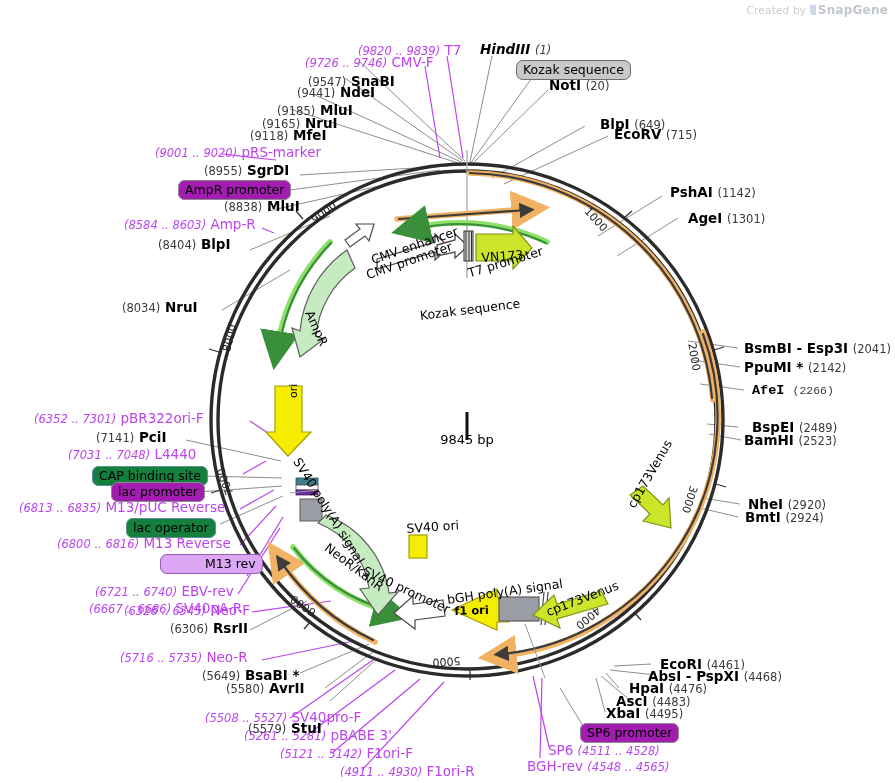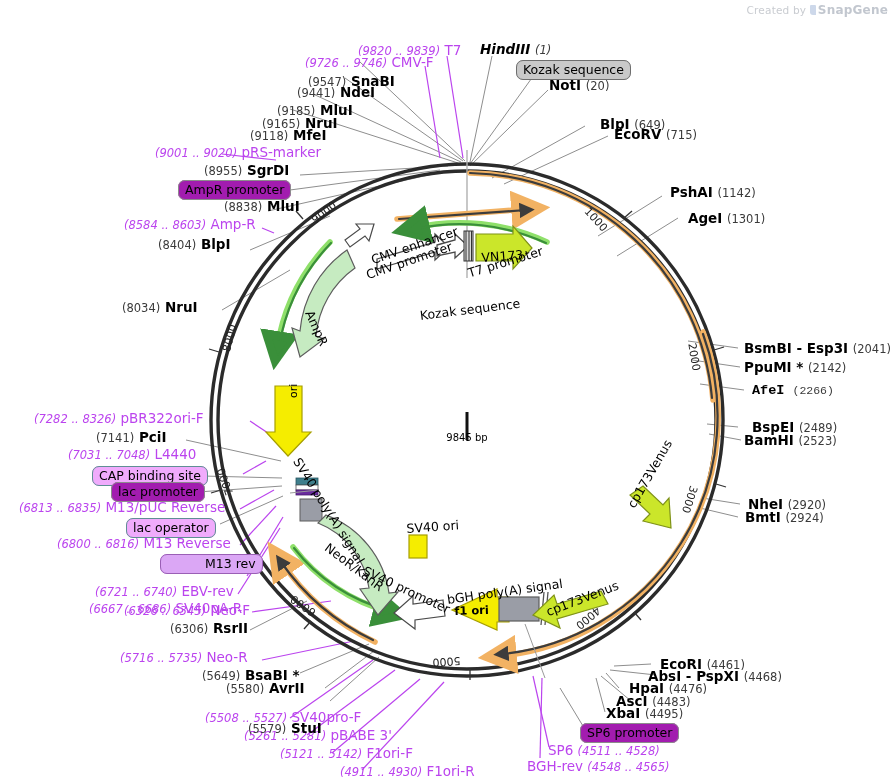--- a/index.html
+++ b/index.html
@@ -16,31 +16,31 @@
   .enz{font-size:13.5px;font-weight:bold;color:#000;}
   .enz .pos{font-weight:normal;font-size:11.5px;color:#3a3a3a;}
   .primer{font-size:13.5px;color:#bb44ee;font-weight:normal;}
   .primer .rng{font-size:11.5px;color:#bb44ee;font-style:italic;}
   .feat-box{
     font-size:12.5px;color:#000;background:#a21caf;
     border:1px solid #8c8c8c;border-radius:7px;
     padding:1px 6px 2px 6px;
   }
   .feat-box.gray{background:#c9c9c9;border-color:#6e6e6e;}
-  .feat-box.teal{background:#f0abfc;border-color:#5f8f94;}
+  .feat-box.teal{background:#15803d;border-color:#5f8f94;}
   .feat-box.violet{background:#dba7f5;border-color:#9a5fb5;padding-left:44px;}
   .watermark{
     position:absolute;right:7px;top:3px;font-size:10.5px;color:#c9ccd1;
     letter-spacing:.2px;
   }
   .watermark .sg{color:#c2c7cf;font-weight:bold;font-size:12px;}
   .wm-flag{display:inline-block;width:6px;height:10px;background:#cdd8ea;
     vertical-align:-1px;margin-right:2px;border-radius:1px 1px 0 3px;}
   .ctr-title{position:absolute;text-align:center;font-weight:bold;font-size:14.5px;}
-  .ctr-sub{position:absolute;text-align:center;font-size:10px;}
+  .ctr-sub{position:absolute;text-align:center;font-size:13px;}
   .inner-lbl{position:absolute;font-size:12.5px;color:#000;white-space:nowrap;
     transform-origin:0 0;}
   .tick-lbl{position:absolute;font-size:11px;color:#222;white-space:nowrap;
     transform-origin:0 0;}
 </style>
 </head>
 <body>
 
 <div id="stage">
 
@@ -250,21 +250,21 @@
   </div>
   <div class="lbl primer" style="left:155px;top:146px;">
     <span class="rng">(9001 .. 9020)</span>
     <span>pRS-marker</span>
   </div>
   <div class="lbl primer" style="left:124px;top:218px;">
     <span class="rng">(8584 .. 8603)</span>
     <span>Amp-R</span>
   </div>
   <div class="lbl primer" style="left:34px;top:412px;">
-    <span class="rng">(7282 .. 8326)</span>
+    <span class="rng">(6352 .. 7301)</span>
     <span>pBR322ori-F</span>
   </div>
   <div class="lbl primer" style="left:68px;top:448px;">
     <span class="rng">(7031 .. 7048)</span>
     <span>L4440</span>
   </div>
   <div class="lbl primer" style="left:19px;top:501px;">
     <span class="rng">(6813 .. 6835)</span>
     <span>M13/pUC Reverse</span>
   </div>

